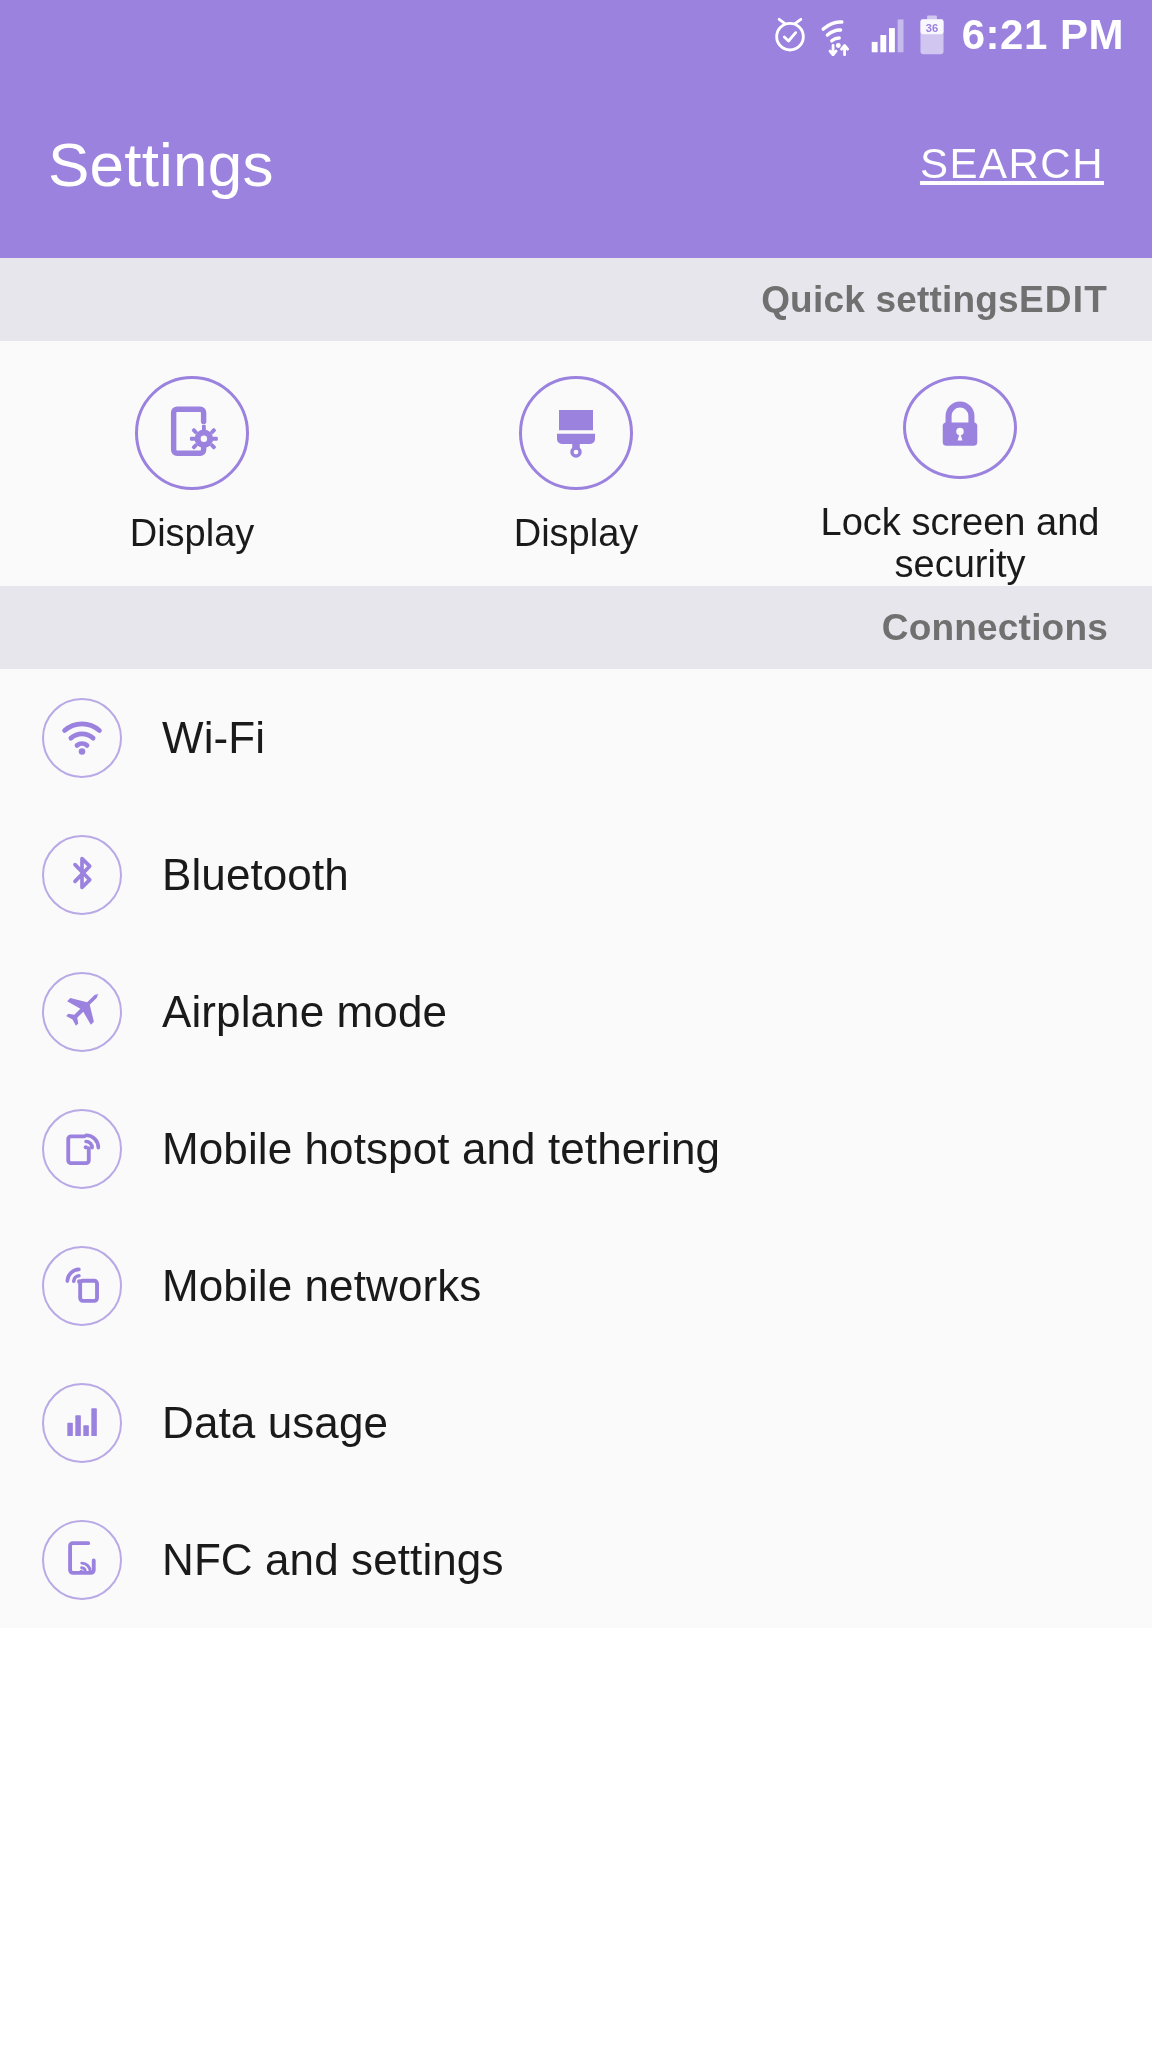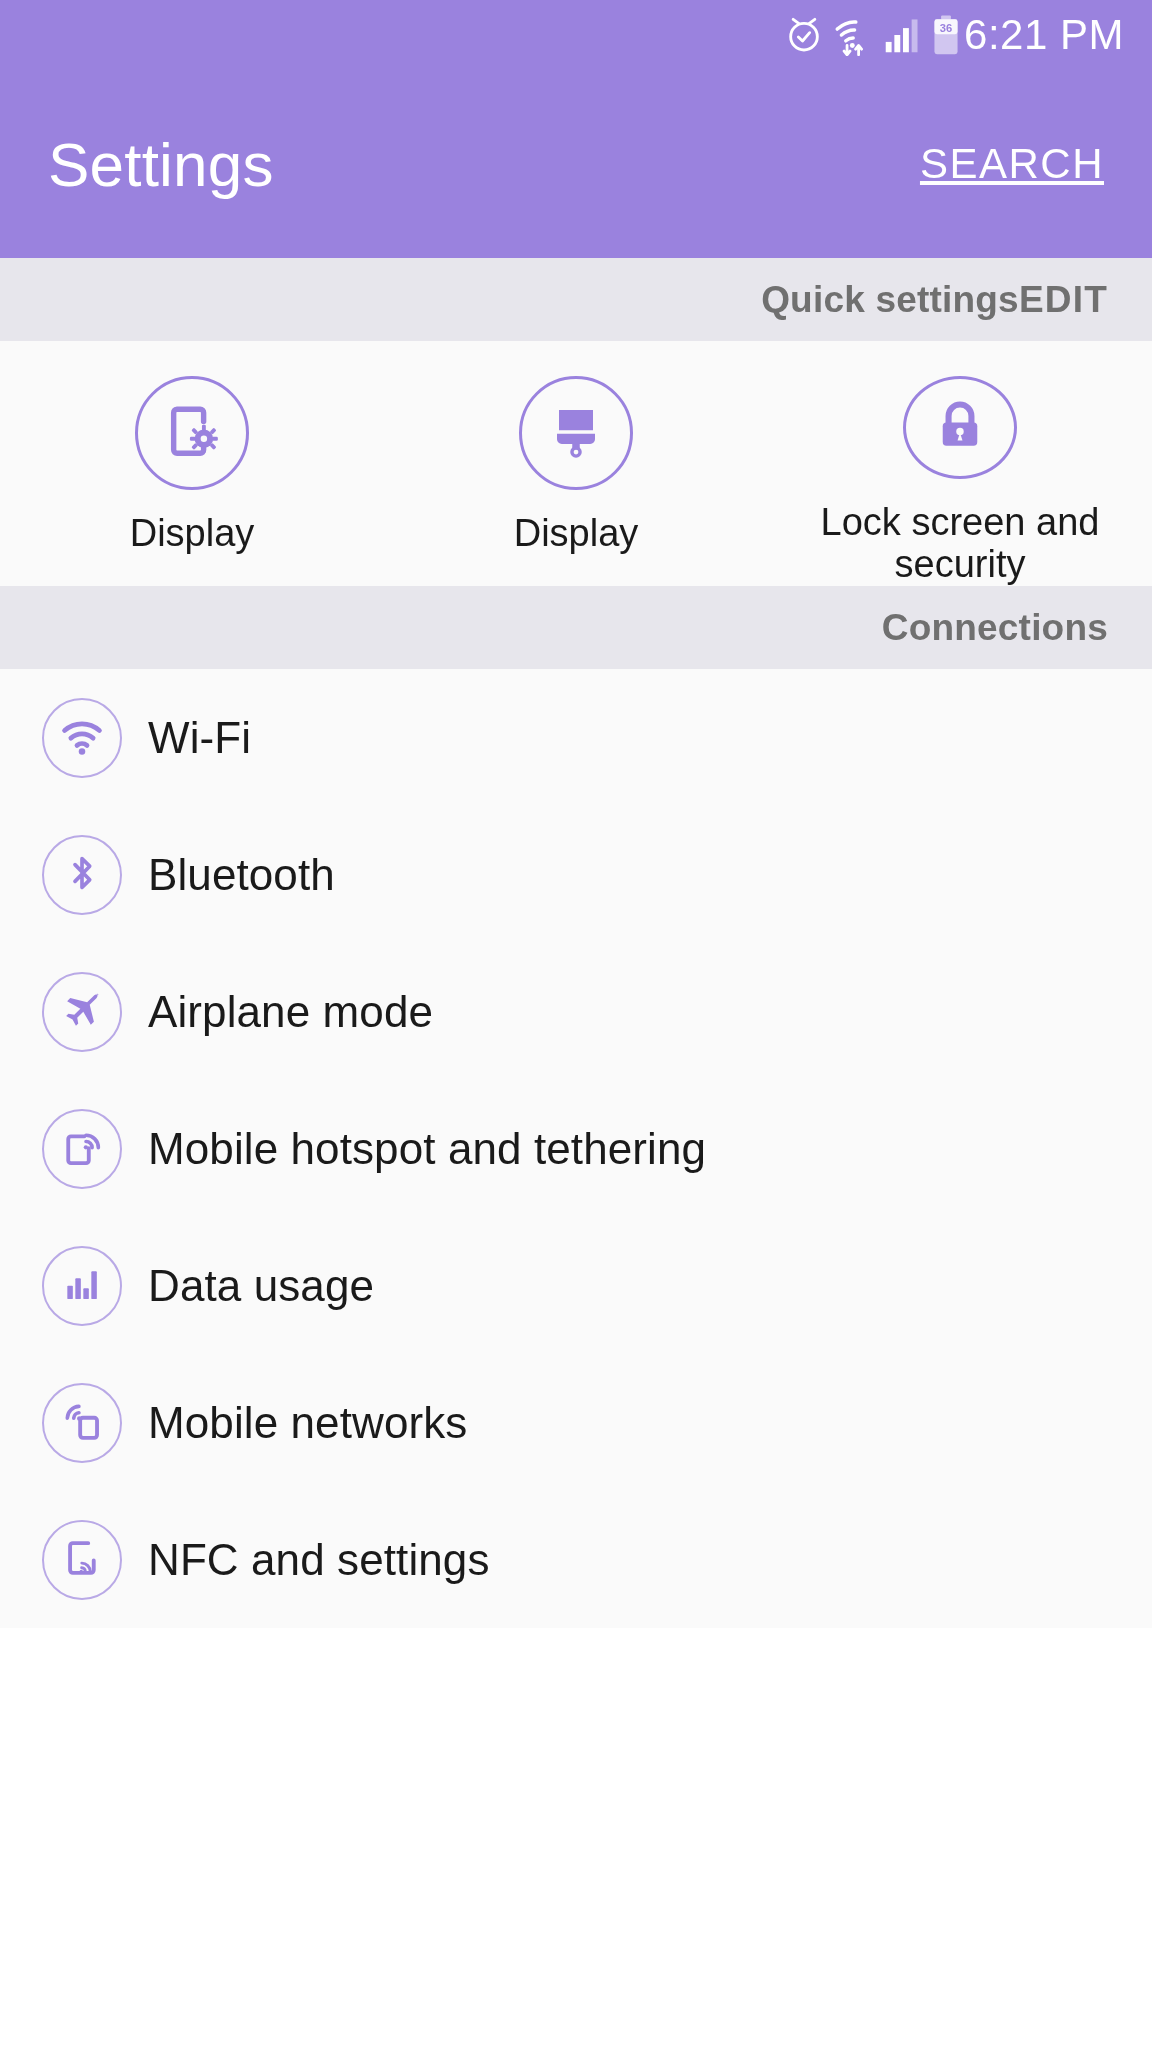--- a/index.html
+++ b/index.html
@@ -30,23 +30,23 @@
     align-items: center;
     gap: 8px;
   }
   .status-icon {
     display: block;
     line-height: 0;
   }
   .status-time {
     color: #ffffff;
     font-size: 42px;
-    font-weight: 400;
+    font-weight: 700;
     letter-spacing: 0.5px;
-    margin-left: 4px;
+    margin-left: 16px;
     white-space: nowrap;
   }
 
   
   .app-bar {
     height: 188px;
     background: #9a82de;
     display: flex;
     align-items: center;
     justify-content: space-between;
@@ -139,21 +139,21 @@
     height: 80px;
     min-width: 80px;
     border: 2px solid #b9a9e6;
     border-radius: 50%;
     display: flex;
     align-items: center;
     justify-content: center;
     box-sizing: border-box;
   }
   .row-label {
-    margin-left: 26px;
+    margin-left: 40px;
     font-size: 44px;
     color: #1a1a1a;
     letter-spacing: 0.1px;
     white-space: nowrap;
   }
 </style>
 </head>
 <body>
 
 <div class="status-bar">
@@ -318,49 +318,49 @@
           <circle cx="14.1" cy="12.2" r="1.15" fill="#9a82de"></circle>
         </svg>
       </span>
     </div>
     <div class="row-label">Mobile hotspot and tethering</div>
   </div>
 
   <div class="list-row">
     <div class="row-circle">
       <span>
+        <svg width="44" height="44" viewBox="0 0 24 24">
+          <path d="M10.3 4.0 a6.6 6.6 0 0 0 -6.3 6.4" fill="none" stroke="#9a82de" stroke-width="2.0" stroke-linecap="round"></path>
+          <path d="M10.3 7.5 a3.1 3.1 0 0 0 -2.8 2.9" fill="none" stroke="#9a82de" stroke-width="2.0" stroke-linecap="round"></path>
+          <circle cx="10.5" cy="10.6" r="1.2" fill="#9a82de"></circle>
+          <rect x="11.0" y="10.2" width="9.2" height="11.0" rx="1.5" fill="none" stroke="#9a82de" stroke-width="2.1" stroke-linejoin="round"></rect>
+        </svg>
+      </span>
+    </div>
+    <div class="row-label">Mobile networks</div>
+  </div>
+
+  <div class="list-row">
+    <div class="row-circle">
+      <span>
         <svg width="40" height="40" viewBox="0 0 24 24">
           <rect x="3.2" y="13.0" width="3.3" height="8.0" rx="0.5" fill="#9a82de"></rect>
           <rect x="8.0" y="8.6" width="3.3" height="12.4" rx="0.5" fill="#9a82de"></rect>
           <rect x="12.8" y="14.6" width="3.3" height="6.4" rx="0.5" fill="#9a82de"></rect>
           <rect x="17.6" y="4.4" width="3.3" height="16.6" rx="0.5" fill="#9a82de"></rect>
         </svg>
       </span>
     </div>
     <div class="row-label">Data usage</div>
   </div>
 
   <div class="list-row">
     <div class="row-circle">
       <span>
         <svg width="44" height="44" viewBox="0 0 24 24">
-          <path d="M10.3 4.0 a6.6 6.6 0 0 0 -6.3 6.4" fill="none" stroke="#9a82de" stroke-width="2.0" stroke-linecap="round"></path>
-          <path d="M10.3 7.5 a3.1 3.1 0 0 0 -2.8 2.9" fill="none" stroke="#9a82de" stroke-width="2.0" stroke-linecap="round"></path>
-          <circle cx="10.5" cy="10.6" r="1.2" fill="#9a82de"></circle>
-          <rect x="11.0" y="10.2" width="9.2" height="11.0" rx="1.5" fill="none" stroke="#9a82de" stroke-width="2.1" stroke-linejoin="round"></rect>
-        </svg>
-      </span>
-    </div>
-    <div class="row-label">Mobile networks</div>
-  </div>
-
-  <div class="list-row">
-    <div class="row-circle">
-      <span>
-        <svg width="44" height="44" viewBox="0 0 24 24">
           <path d="M15.4 3.9 h-8.4 a1.5 1.5 0 0 0 -1.5 1.5 v13.2 a1.5 1.5 0 0 0 1.5 1.5 h9.9 a1.5 1.5 0 0 0 1.5 -1.5 v-5.3" fill="none" stroke="#9a82de" stroke-width="2.1" stroke-linecap="round" stroke-linejoin="round"></path>
           <path d="M13.8 19.3 a2.1 2.1 0 0 0 -2.0 -2.0" fill="none" stroke="#9a82de" stroke-width="1.6" stroke-linecap="round"></path>
           <path d="M16.5 19.4 a4.7 4.7 0 0 0 -4.6 -4.6" fill="none" stroke="#9a82de" stroke-width="1.6" stroke-linecap="round"></path>
           <circle cx="11.6" cy="19.3" r="0.95" fill="#9a82de"></circle>
         </svg>
       </span>
     </div>
     <div class="row-label">NFC and settings</div>
   </div>
 

